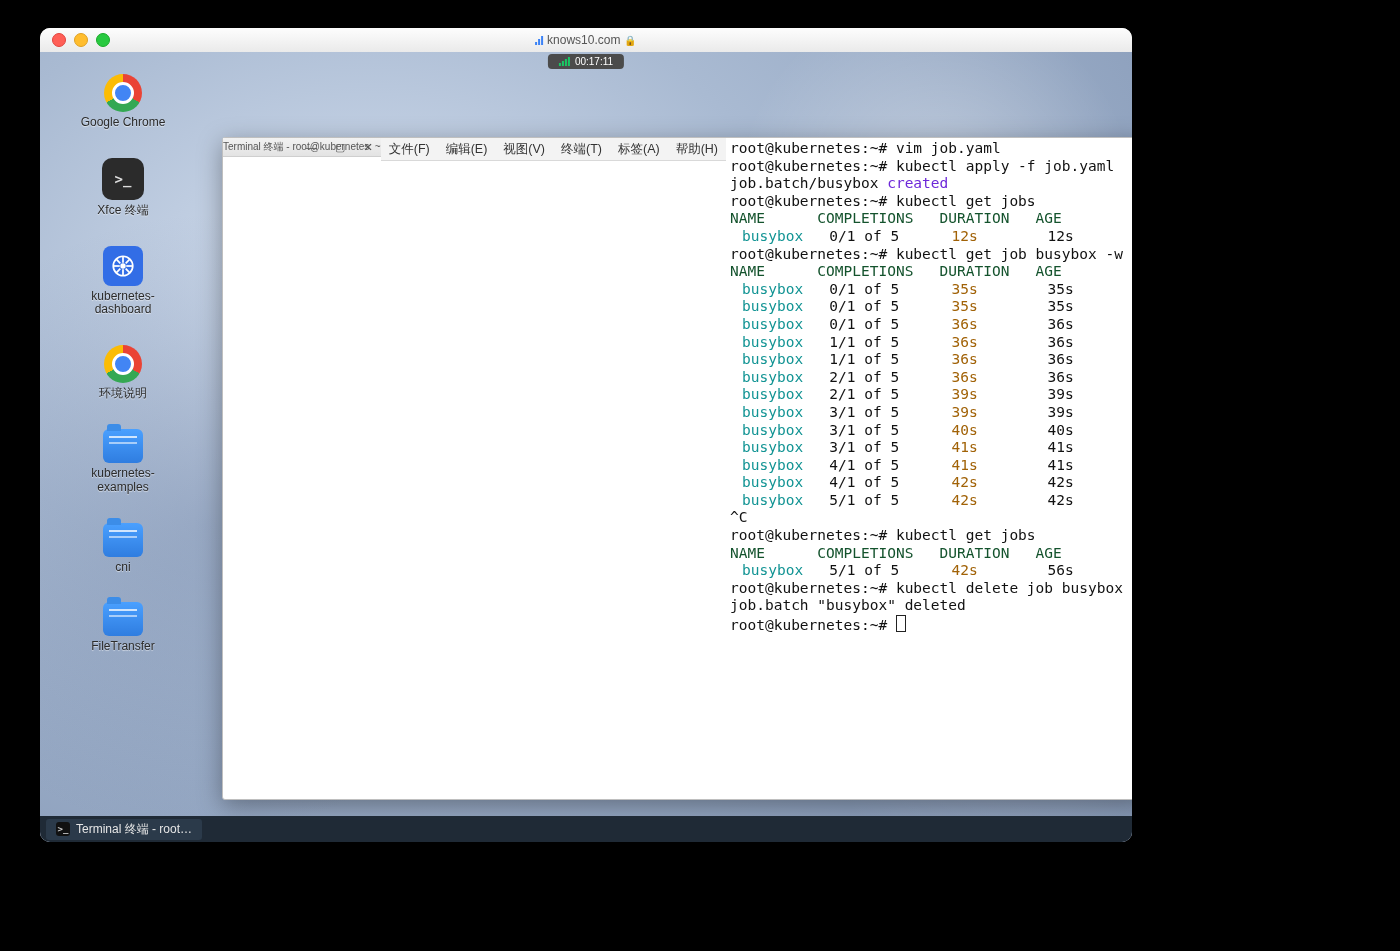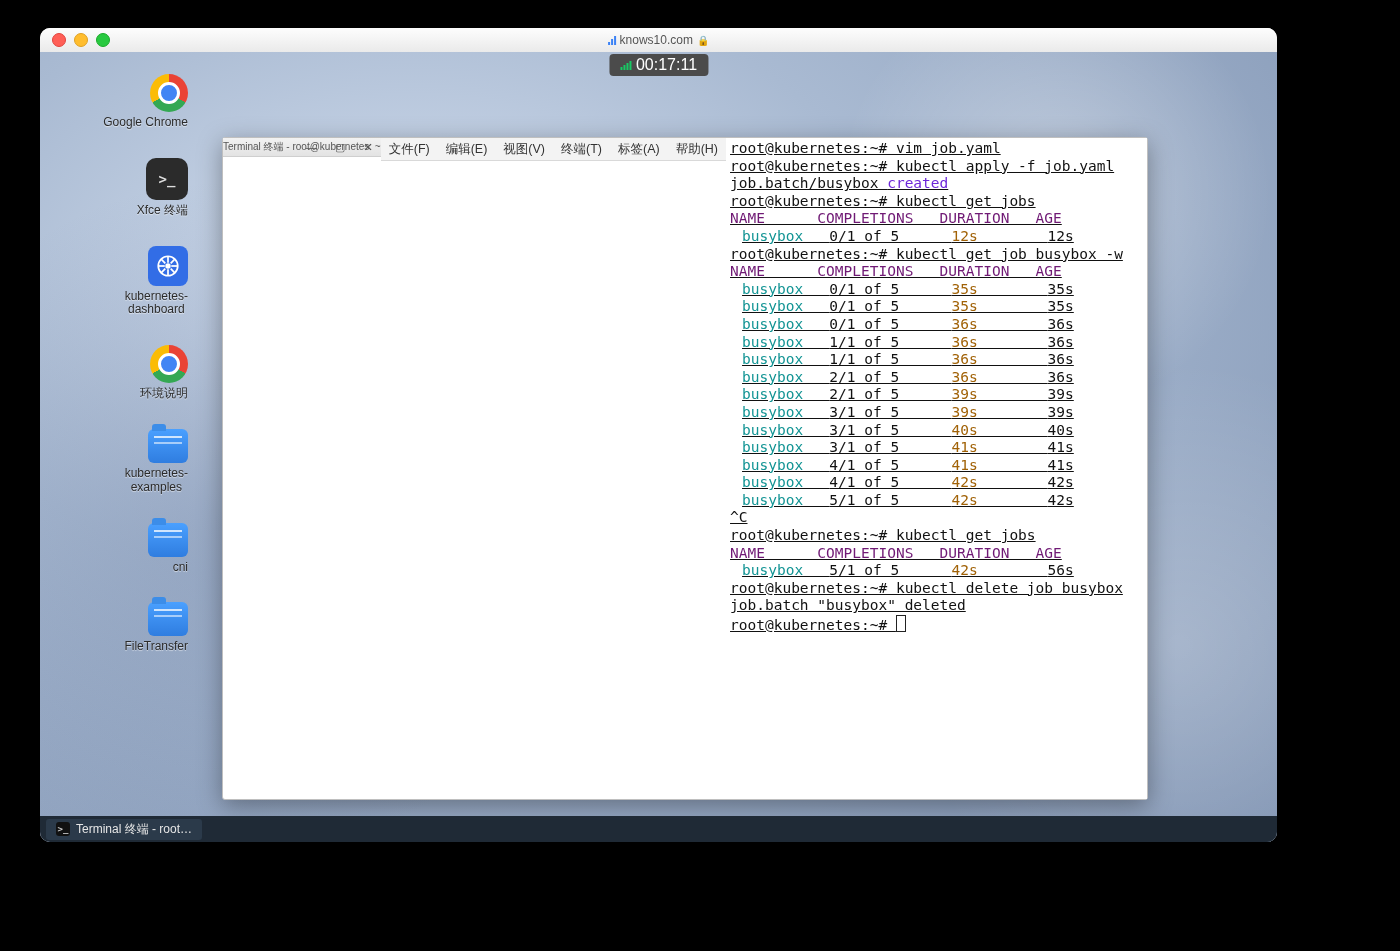--- a/index.html
+++ b/index.html
@@ -5,21 +5,21 @@
   html, body {
     margin: 0; padding: 0;
     width: 1400px; height: 951px;
     background: #000;
     font-family: -apple-system, BlinkMacSystemFont, "Helvetica Neue", Arial, sans-serif;
     overflow: hidden;
   }
   .mac-window {
     position: absolute;
     left: 40px; top: 28px;
-    width: 1237px; height: 814px;
+    width: 1092px; height: 814px;
     background: #f3f3f3;
     border-radius: 10px;
     box-shadow: 0 12px 40px rgba(0,0,0,0.55);
     overflow: hidden;
   }
   .mac-titlebar {
     height: 24px;
     background: linear-gradient(#fdfdfd, #eaeaea);
     border-bottom: 1px solid #d0d0d0;
     position: relative;
@@ -37,21 +37,21 @@
   .mac-addr {
     position: absolute; left: 50%; transform: translateX(-50%);
     font-size: 12px; color: #555;
     display:flex; align-items:center; gap:4px;
   }
   .lock-icon { color:#7a7a7a; font-size:10px; }
   .bars-icon { display:inline-flex; gap:1px; align-items:flex-end; height:10px; }
   .bars-icon span { width:2px; background:#3b82f6; display:inline-block; }
   .timer-pill {
     position:absolute; left:50%; top:26px; transform:translateX(-50%);
-    background:#4b4b4b; color:#fff; font-size:16px;
+    background:#4b4b4b; color:#fff; font-size:10px;
     padding:2px 11px; border-radius:4px;
     display:flex; align-items:center; gap:5px;
     z-index:5;
   }
   .sig-icon { display:inline-flex; gap:1px; align-items:flex-end; height:9px; }
   .sig-icon span { width:2px; background:#18c964; display:inline-block; }
 
   
   .remote-desktop {
     position:absolute; left:0; top:24px; right:0; bottom:0;
@@ -66,21 +66,21 @@
       radial-gradient(circle at 92% 75%, rgba(255,255,255,0.22) 0, rgba(255,255,255,0) 22%),
       radial-gradient(circle at 15% 60%, rgba(80,100,140,0.25) 0, rgba(80,100,140,0) 30%);
     pointer-events:none;
   }
   
   .desktop-icons {
     position:absolute; left:18px; top:22px;
     display:flex; flex-direction:column; gap:28px;
     width:130px;
   }
-  .dicon { display:flex; flex-direction:column; align-items:flex-end; gap:4px; cursor:default; }
+  .dicon { display:flex; flex-direction:column; align-items:center; gap:4px; cursor:default; }
   .dicon-label { font-size:12px; color:#2b2b2b; text-align:center; text-shadow:0 1px 1px rgba(255,255,255,0.6); white-space:pre-line; line-height:1.15; }
   .icon-box { width:42px; height:42px; border-radius:10px; display:flex; align-items:center; justify-content:center; }
   .chrome-icon {
     width:38px; height:38px; border-radius:50%;
     background: conic-gradient(#ea4335 0 120deg, #34a853 120deg 240deg, #fbbc05 240deg 360deg);
     position:relative;
   }
   .chrome-icon::after {
     content:""; position:absolute; left:50%; top:50%; transform:translate(-50%,-50%);
     width:16px; height:16px; border-radius:50%;
@@ -145,26 +145,25 @@
     height:22px; display:flex; align-items:center; gap:16px; padding:0 8px;
     font-size:12.5px; color:#333; background:#f3f3f3; border-bottom:1px solid #d9d9d9;
   }
   .term-menu span { cursor:default; }
   .term-body {
     flex:1; background:#fff;
     font-family: "DejaVu Sans Mono","Menlo","Consolas",monospace;
     font-size:14.5px; line-height:17.6px;
     padding:2px 4px; color:#111;
     white-space:pre;
-    text-decoration:underline;
   }
   .c-cyan { color:#129494;margin-left:12px; }
   .c-mag  { color:#a16207; }
   .c-grn  { color:#6d28d9; }
-  .c-dim  { color:#701a75; }
+  .c-dim  { color:#14532d; }
   .cursor {
     display:inline-block; width:8px; height:15px;
     border:1px solid #222; vertical-align:-2px;
   }
 </style>
 </head>
 <body>
 
 <div class="mac-window">
   <div class="mac-titlebar">

